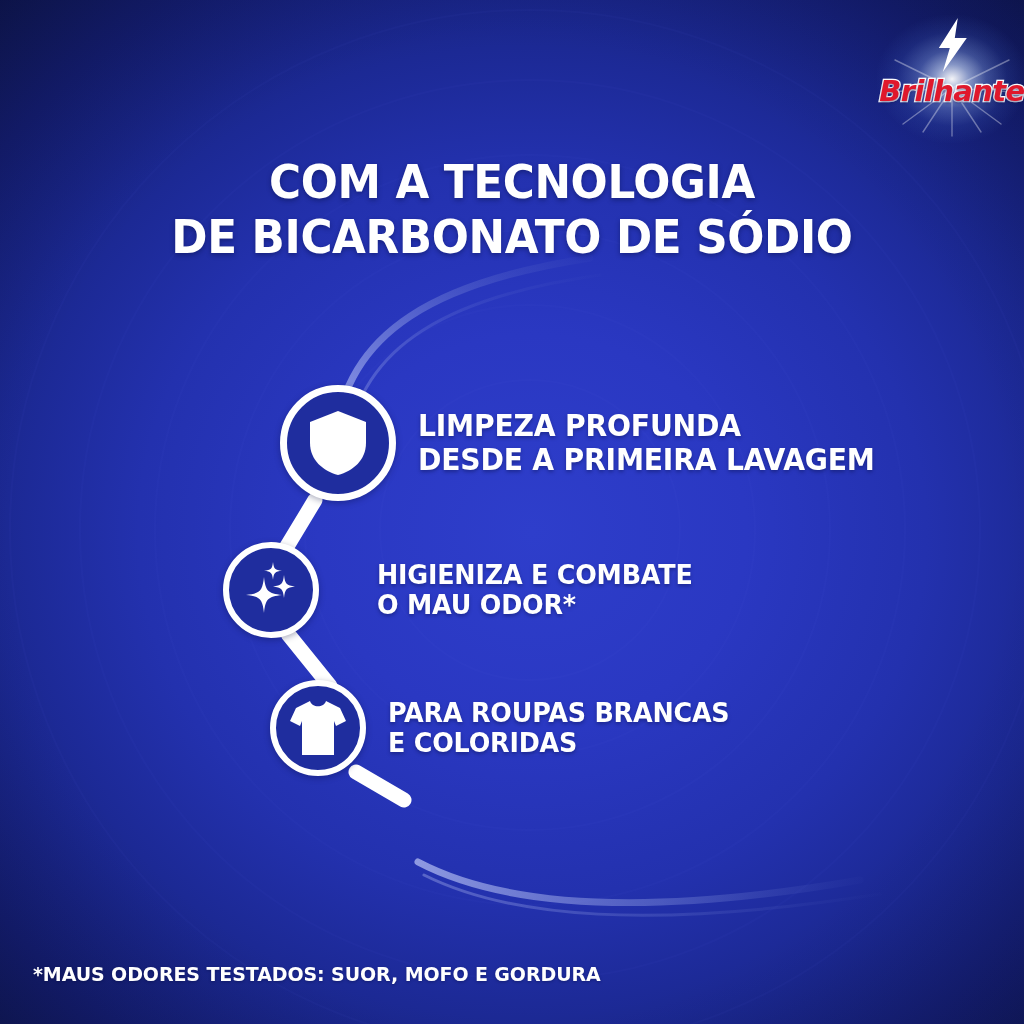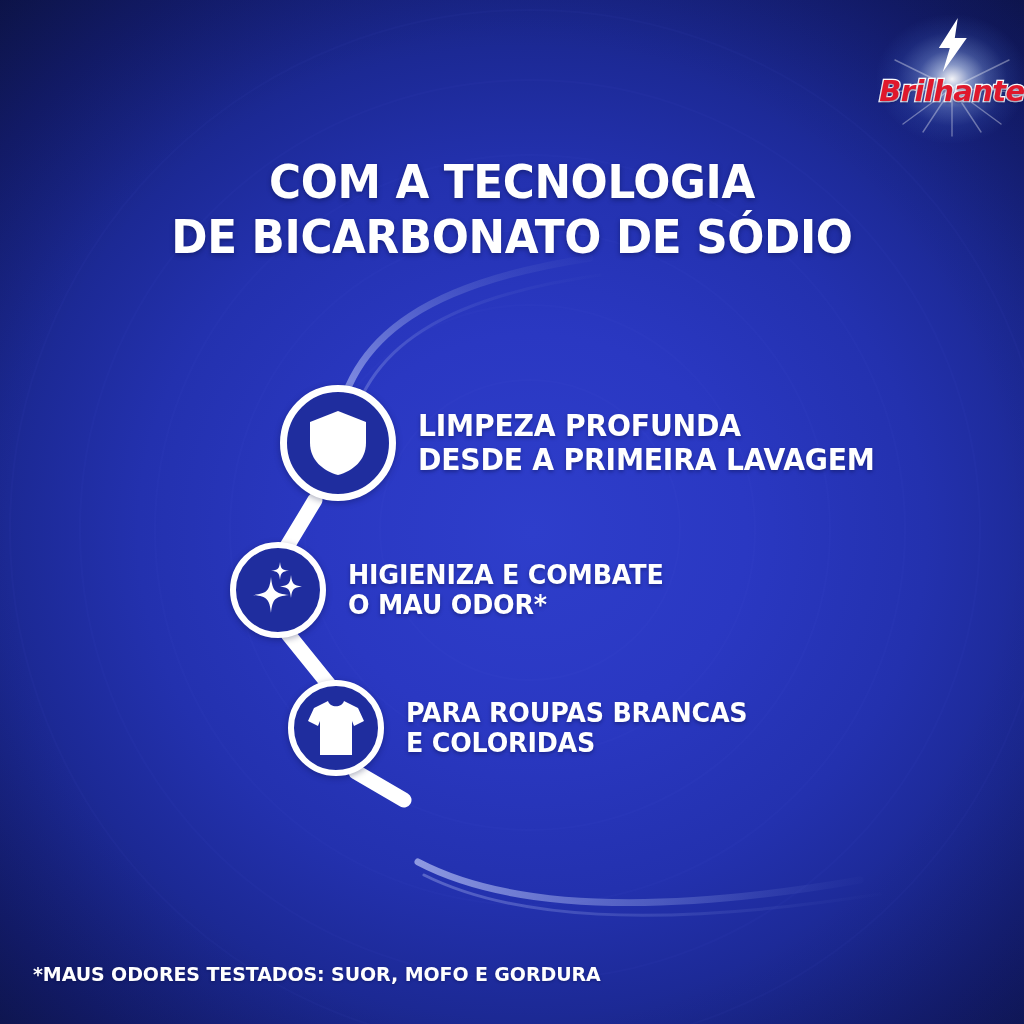--- a/index.html
+++ b/index.html
@@ -156,25 +156,25 @@
     transform-origin: left center;
     white-space: nowrap;
   }
   .ftext span { display: block; }
 
   
   #feature-0 { left: 280px; top: 385px; }
   #feature-0 .badge { width: 116px; height: 116px; }
   #feature-0 .ftext { font-size: 30px; margin-left: 22px; }
 
-  #feature-1 { left: 230px; top: 542px; }
+  #feature-1 { left: 223px; top: 542px; gap: 36px; }
   #feature-1 .badge { width: 96px; height: 96px; border-width: 6px; }
   #feature-1 .ftext { font-size: 27px; margin-left: 22px; }
 
-  #feature-2 { left: 288px; top: 680px; }
+  #feature-2 { left: 270px; top: 680px; }
   #feature-2 .badge { width: 96px; height: 96px; border-width: 6px; }
   #feature-2 .ftext { font-size: 27px; margin-left: 22px; }
 
   #feature-3 { left: 378px; top: 776px; }
   #feature-3 .badge { width: 96px; height: 96px; border-width: 6px; }
   #feature-3 .ftext { font-size: 26px; margin-left: 20px; }
 
   
   .footnote {
     position: absolute;

